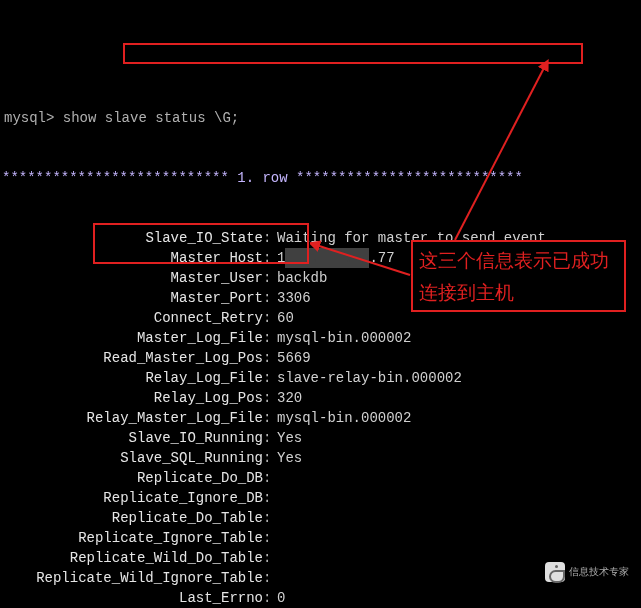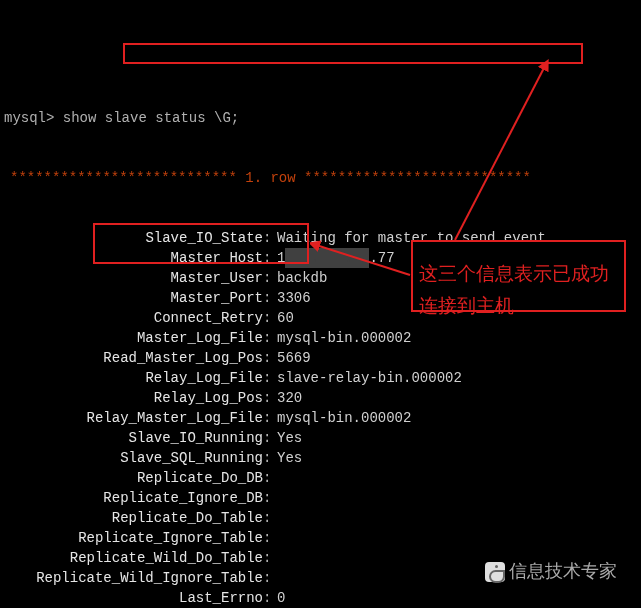--- a/index.html
+++ b/index.html
@@ -21,52 +21,52 @@
     .line { display: flex; }
     .label {
       color: #e5e5e5;
       text-align: right;
       width: 263px;
       flex-shrink: 0;
     }
     .colon { color: #b0b0b0; width: 14px; }
     .value { color: #d0d0d0; }
     .prompt-line { color: #b0b0b0; padding-left: 4px; }
-    .sep-line { color: #c2410c; padding-left: 10px; }
+    .sep-line { color: #c4b5fd; padding-left: 2px; }
     .hl-box {
       border: 2px solid #e02020;
       position: absolute;
     }
     .hl1 { top: 43px; left: 123px; width: 460px; height: 21px; }
     .hl2 { top: 223px; left: 93px; width: 216px; height: 41px; }
     .callout {
       position: absolute;
       top: 240px; right: 15px;
       width: 215px; height: 72px;
       border: 2px solid #e02020;
       background: rgba(0,0,0,0.15);
       color: #e02020;
       font-family: 'Microsoft YaHei', SimSun, sans-serif;
       font-size: 19px;
       line-height: 32px;
-      padding: 16px 6px;
+      padding: 3px 6px;
       white-space: normal;
     }
     .arrow { position: absolute; pointer-events: none; }
     .redacted {
       background: #404040;
       color: #404040;
       display: inline-block;
     }
     .wm {
       position: absolute;
-      right: 24px; bottom: 6px;
+      right: 12px; bottom: 6px;
       color: #aaa;
       font-family: 'Microsoft YaHei', sans-serif;
-      font-size: 18px;
+      font-size: 10px;
       text-align: right;
       line-height: 20px;
     }
     .wm-icon {
       display: inline-block;
       width: 20px; height: 20px;
       background: #e0e0e0;
       border-radius: 4px;
       vertical-align: middle;
       position: relative;

